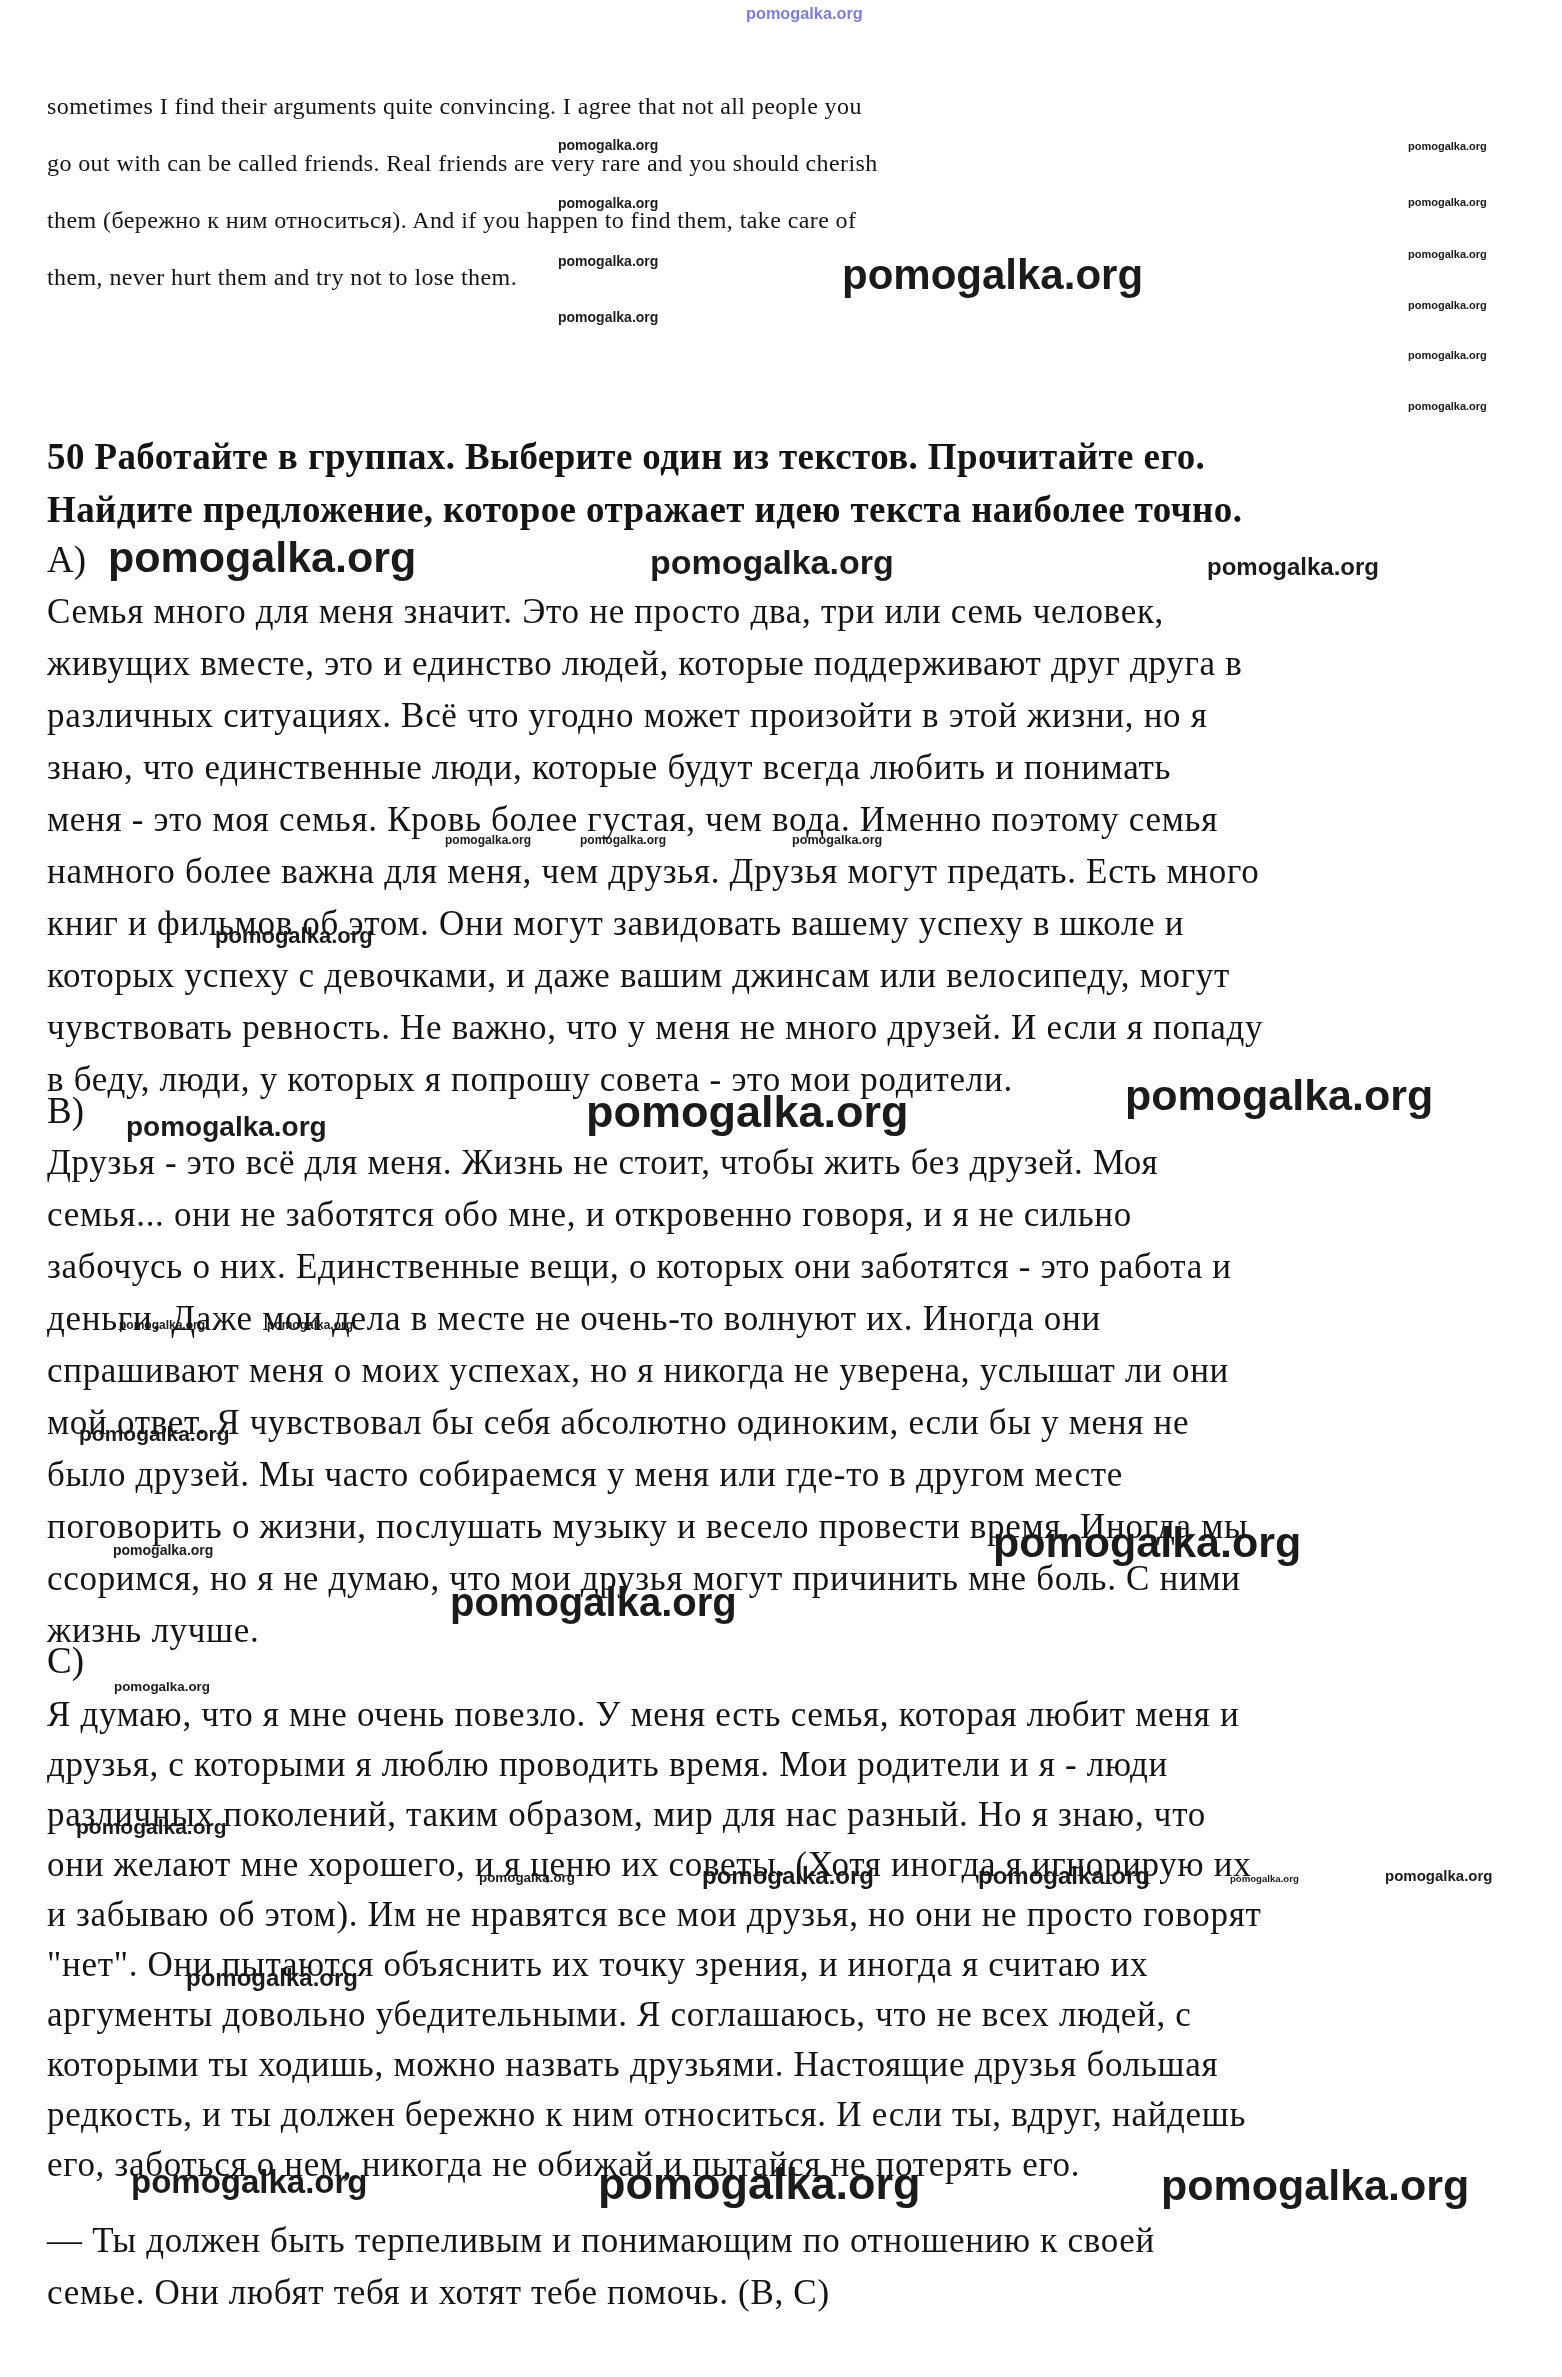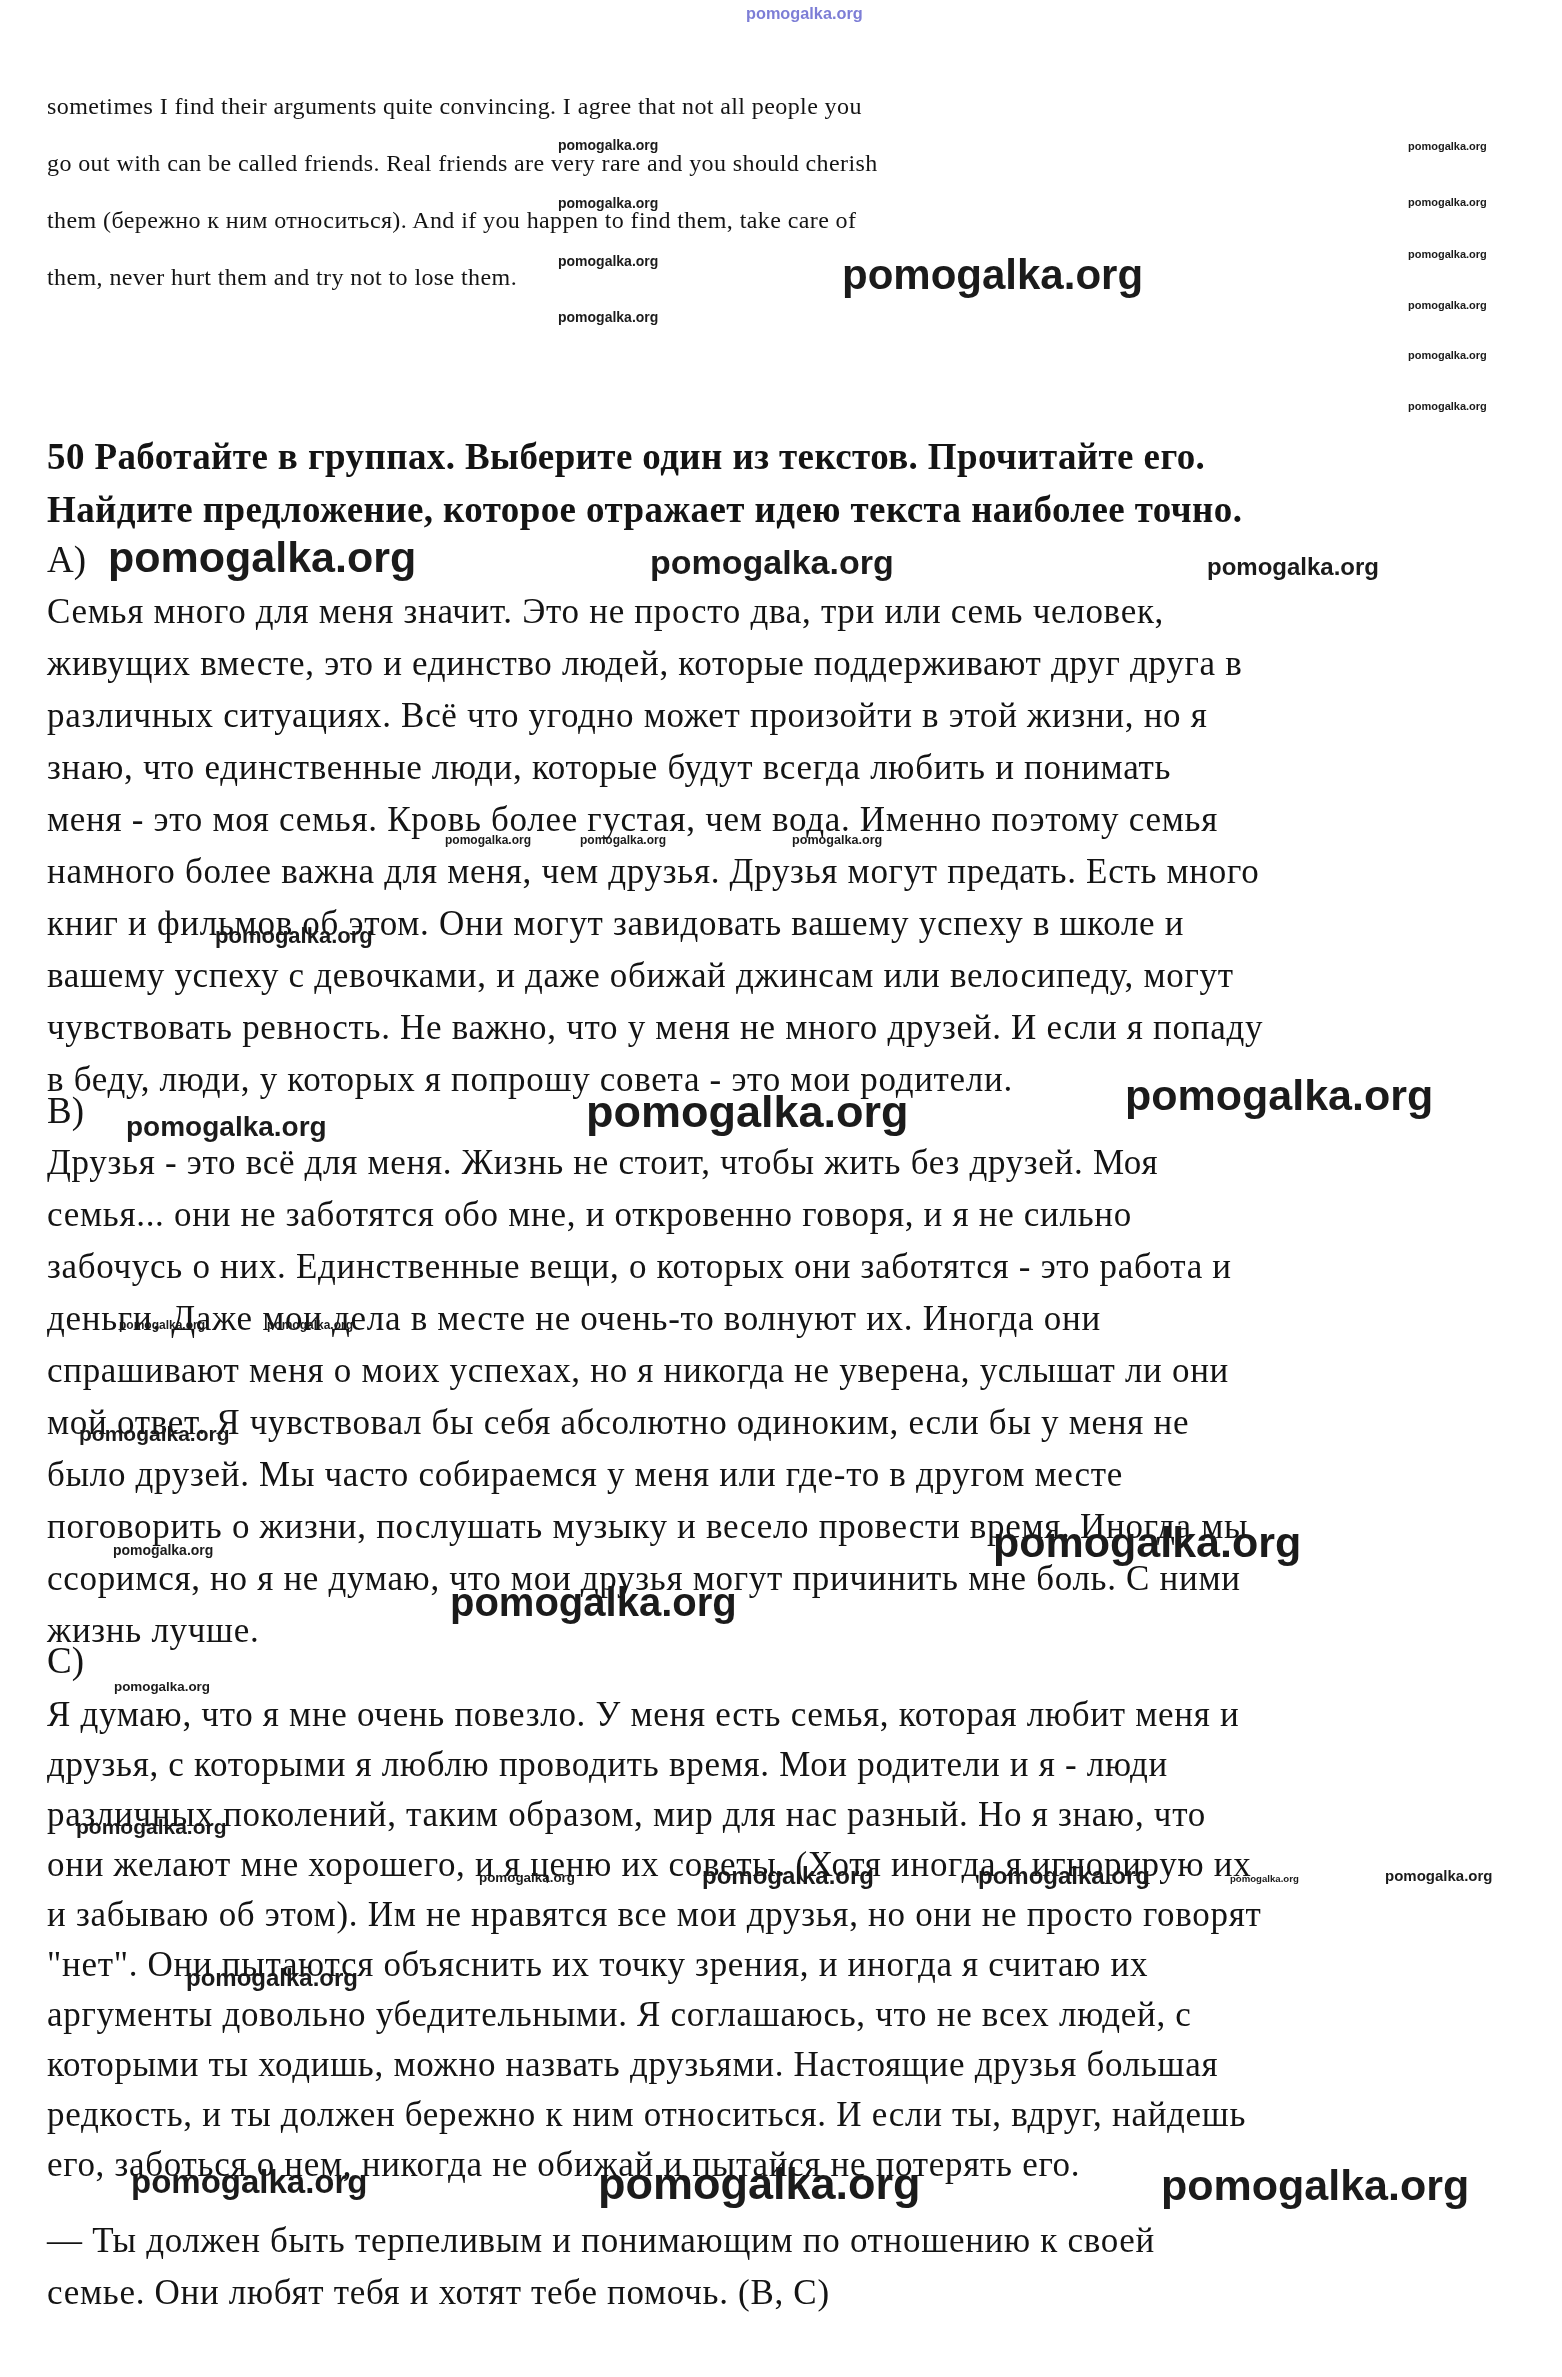--- a/index.html
+++ b/index.html
@@ -45,21 +45,21 @@
 
   <div class="sec-label" id="label-a">A)</div>
   <div class="block par" id="par-a">
       <div class="tline">Семья много для меня значит. Это не просто два, три или семь человек,</div>
       <div class="tline">живущих вместе, это и единство людей, которые поддерживают друг друга в</div>
       <div class="tline">различных ситуациях. Всё что угодно может произойти в этой жизни, но я</div>
       <div class="tline">знаю, что единственные люди, которые будут всегда любить и понимать</div>
       <div class="tline">меня - это моя семья. Кровь более густая, чем вода. Именно поэтому семья</div>
       <div class="tline">намного более важна для меня, чем друзья. Друзья могут предать. Есть много</div>
       <div class="tline">книг и фильмов об этом. Они могут завидовать вашему успеху в школе и</div>
-      <div class="tline">вашему успеху с девочками, и даже обижай джинсам или велосипеду, могут</div>
+      <div class="tline">которых успеху с девочками, и даже вашим джинсам или велосипеду, могут</div>
       <div class="tline">чувствовать ревность. Не важно, что у меня не много друзей. И если я попаду</div>
       <div class="tline">в беду, люди, у которых я попрошу совета - это мои родители.</div>
     </div>
 
   <div class="sec-label" id="label-b">B)</div>
   <div class="block par" id="par-b">
       <div class="tline">Друзья - это всё для меня. Жизнь не стоит, чтобы жить без друзей. Моя</div>
       <div class="tline">семья... они не заботятся обо мне, и откровенно говоря, и я не сильно</div>
       <div class="tline">забочусь о них. Единственные вещи, о которых они заботятся - это работа и</div>
       <div class="tline">деньги. Даже мои дела в месте не очень-то волнуют их. Иногда они</div>

